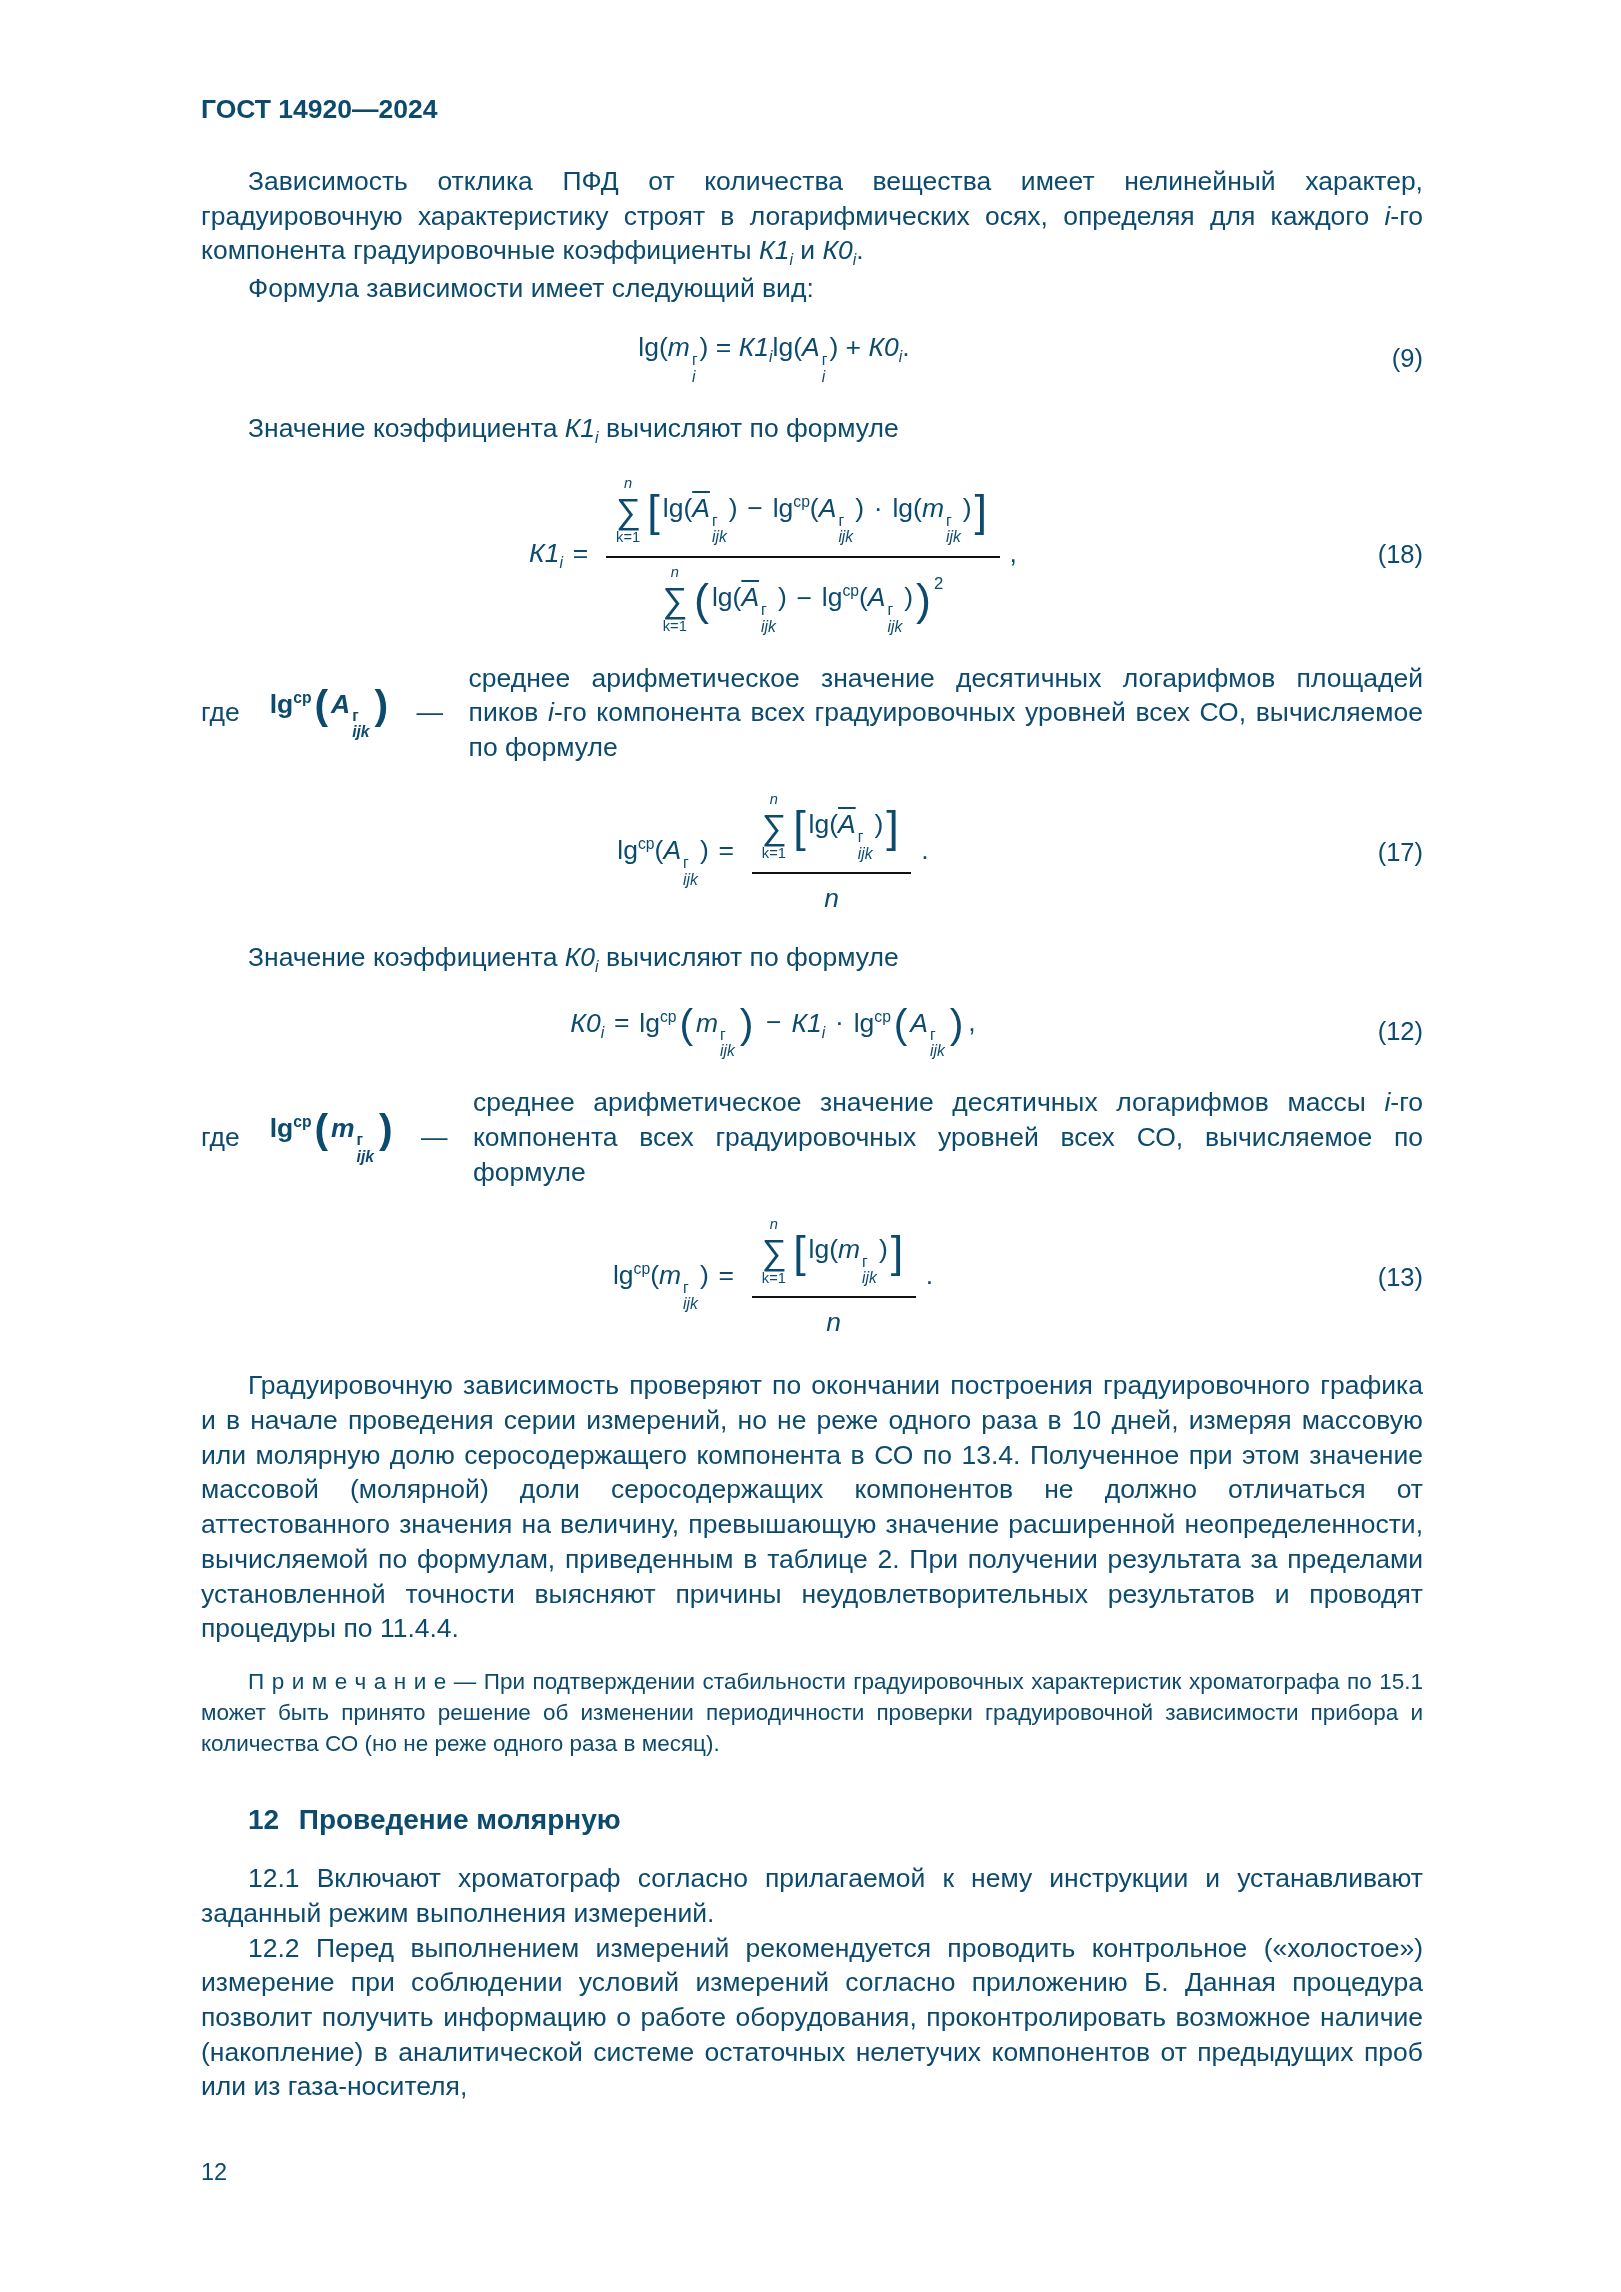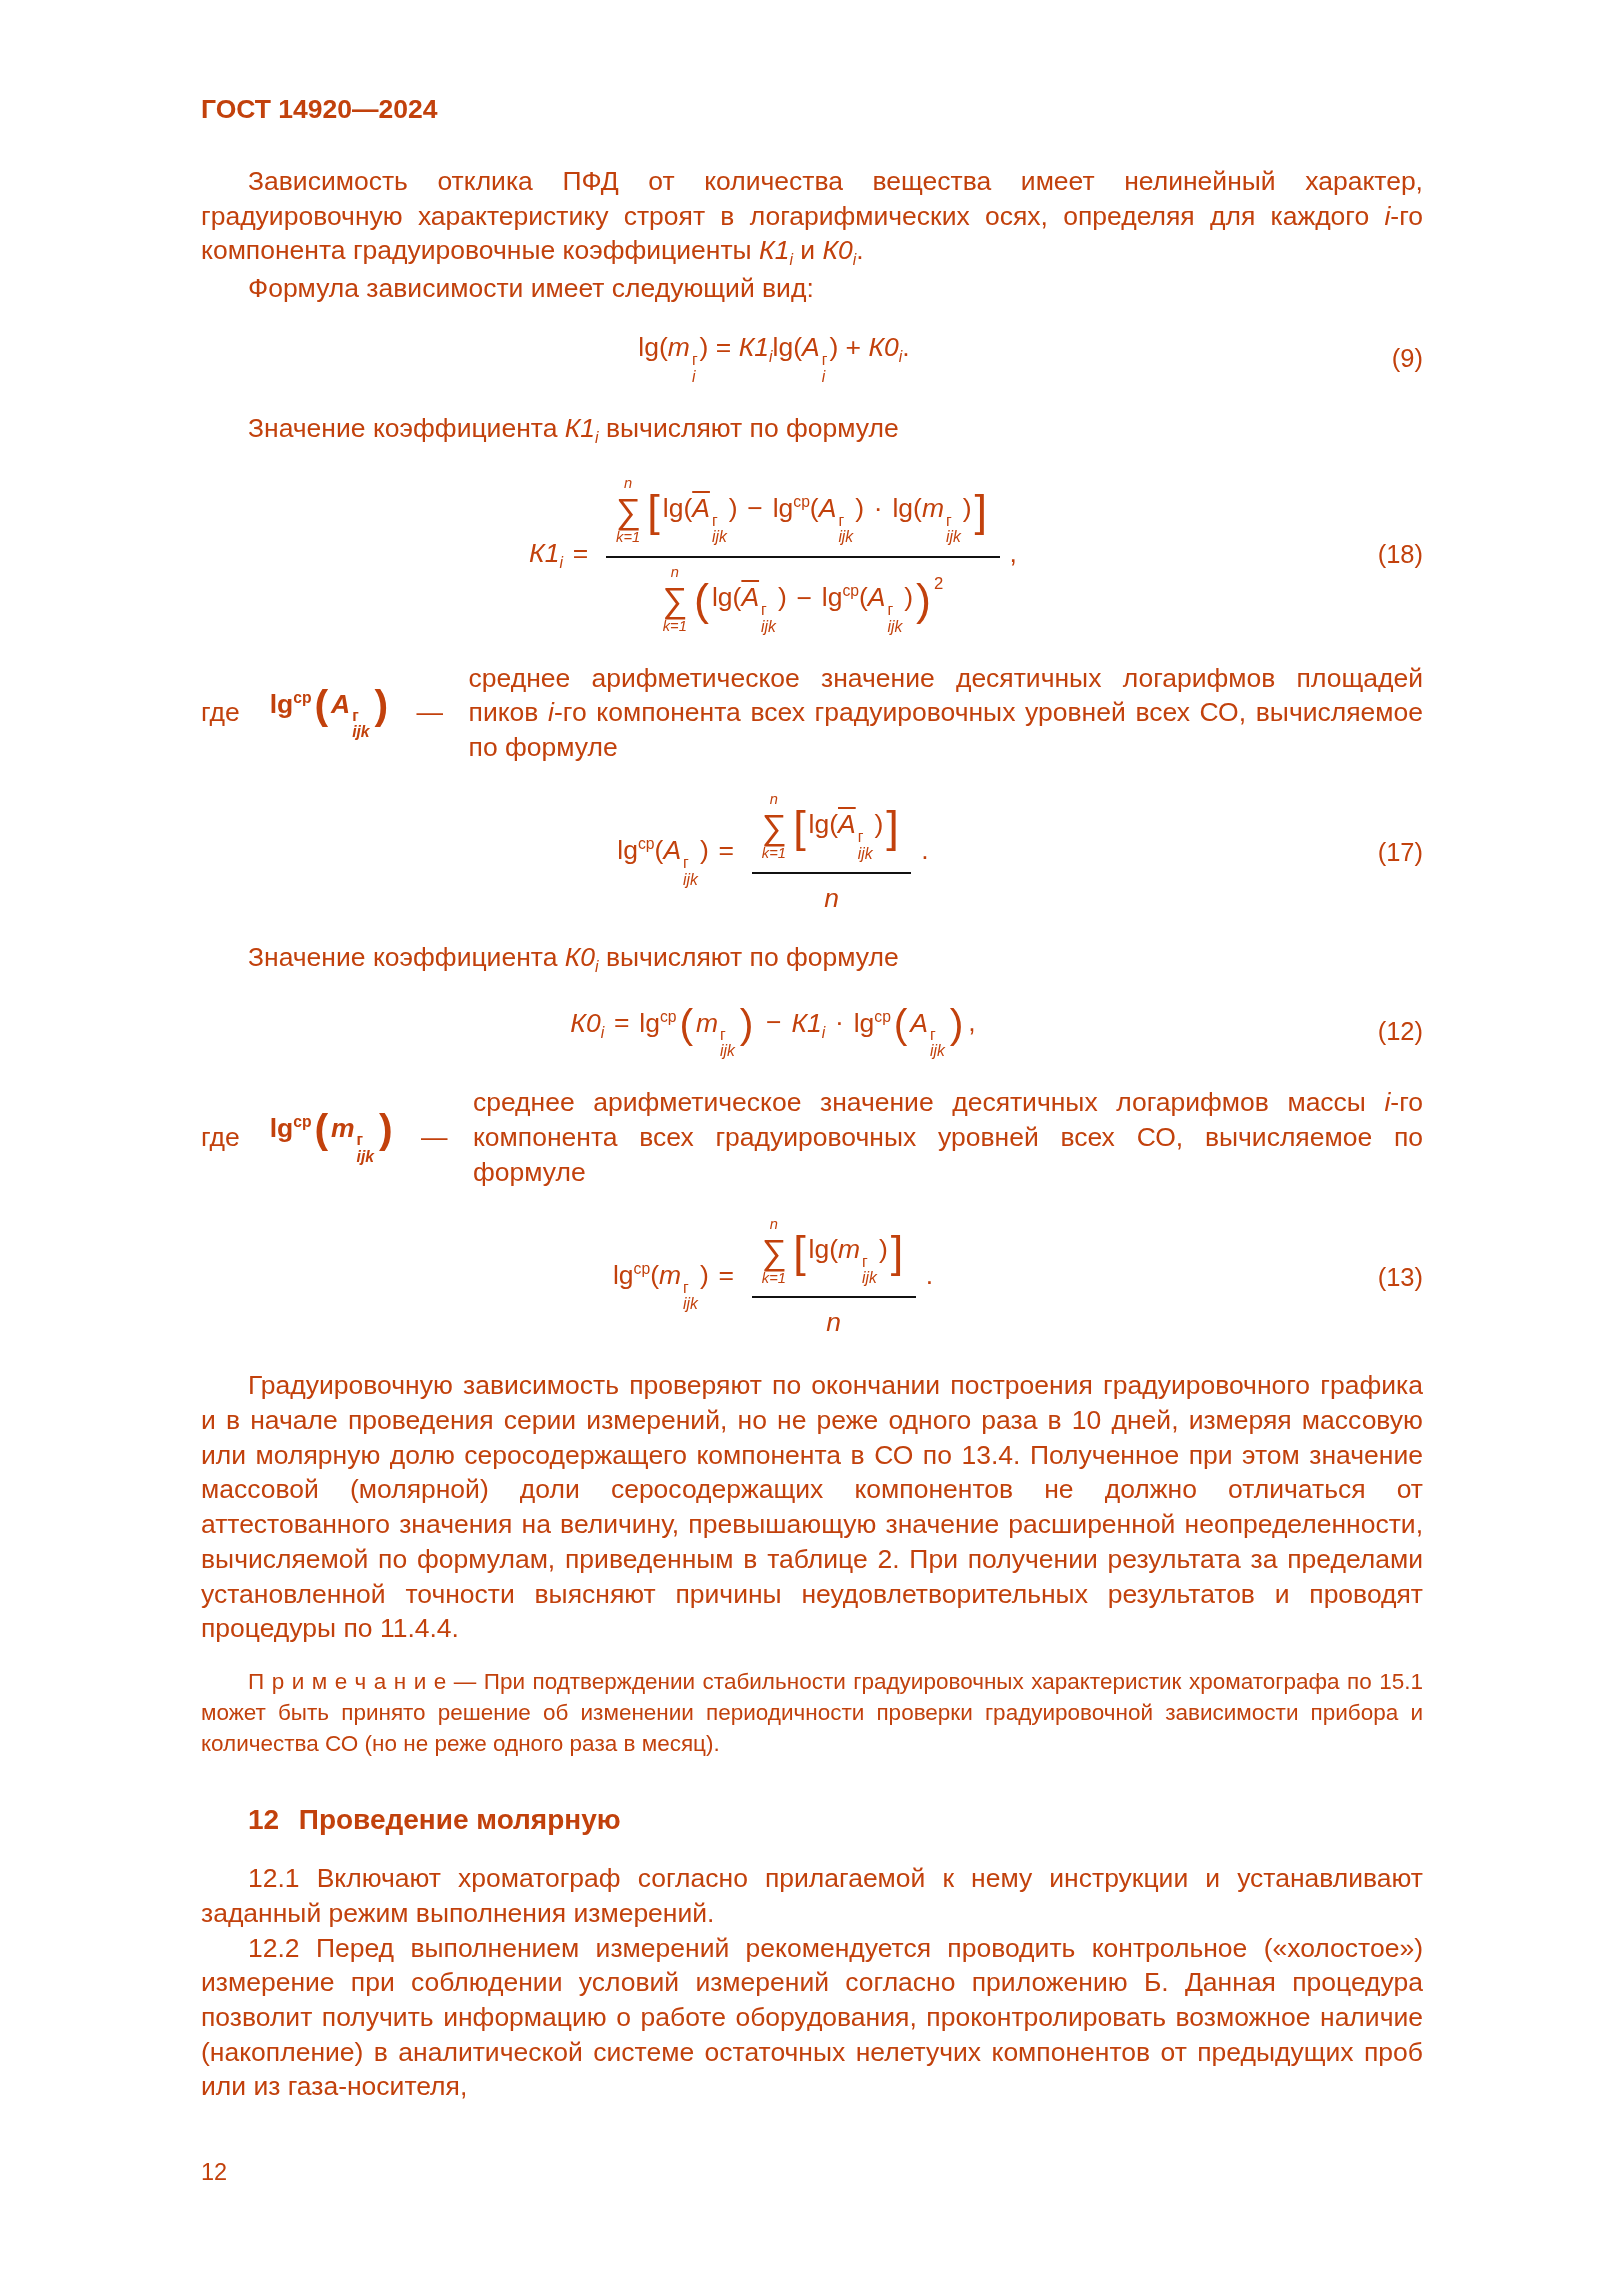--- a/index.html
+++ b/index.html
@@ -2,21 +2,21 @@
 <html lang="ru"><head>
 <meta charset="utf-8">
 <style>
   html, body { margin: 0; padding: 0; background: #ffffff; }
   .page {
     position: relative;
     width: 1429px;
     min-height: 2293px;
     margin: 0 auto;
     background: #ffffff;
-    color: #c2410c;
+    color: #0c4a6e;
     font-family: "Liberation Sans", "DejaVu Sans", sans-serif;
     box-sizing: border-box;
     padding: 94px 102px 0 105px;
   }
   .doc-header { font-size: 26.5px; font-weight: 700; margin: 0 0 39px 0; }
 
   .para { font-size: 26.5px; line-height: 1.31; text-align: justify; margin: 0; }
   .indent { text-indent: 47px; }
 
   .var { font-style: italic; }
@@ -40,21 +40,21 @@
 
   .mo { font-style: normal; margin: 0 9.8px; }
   .mo-n { font-style: normal; margin: 0 2px; }
 
   .sum {
     display: inline-flex; flex-direction: column; align-items: center;
     vertical-align: middle; line-height: 1; margin: 0 3.9px 0 0; font-style: normal;
   }
   .sum-t { font-size: 14.7px; font-style: italic; margin-bottom: 2px; }
   .sum-g { font-size: 35px; }
-  .sum-b { font-size: 14.7px; font-style: italic; margin-top: 2px; }
+  .sum-b { font-size: 14.7px; margin-top: 2px; }
 
   .frac { display: inline-block; text-align: center; vertical-align: middle; margin: 0 7.8px; }
   .fnum { display: block; border-bottom: 2px solid #111; padding: 2px 9.8px 9.8px; white-space: nowrap; }
   .fden { display: block; padding-top: 7.8px; white-space: nowrap; }
 
   .bigd { font-size: 45px; font-style: normal; line-height: 1; vertical-align: middle; margin: 0 2.9px; }
   .bigp { font-size: 41px; font-style: normal; line-height: 1; vertical-align: middle; margin: 0 2.9px; }
   .psup { font-size: 16.7px; font-style: normal; vertical-align: 1.05em; }
 
   .where { display: flex; align-items: center; margin: 11.8px 0; font-size: 26.5px; }

